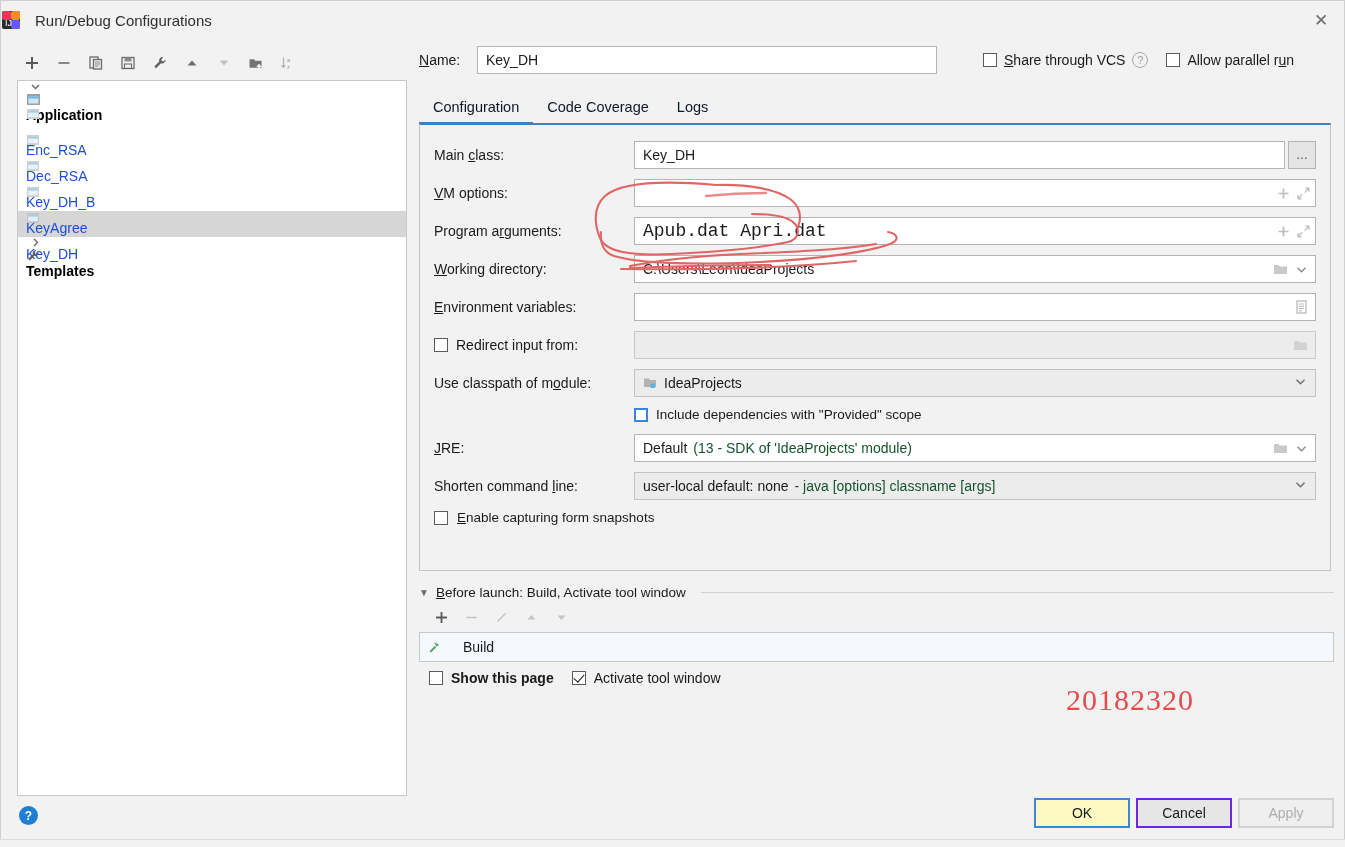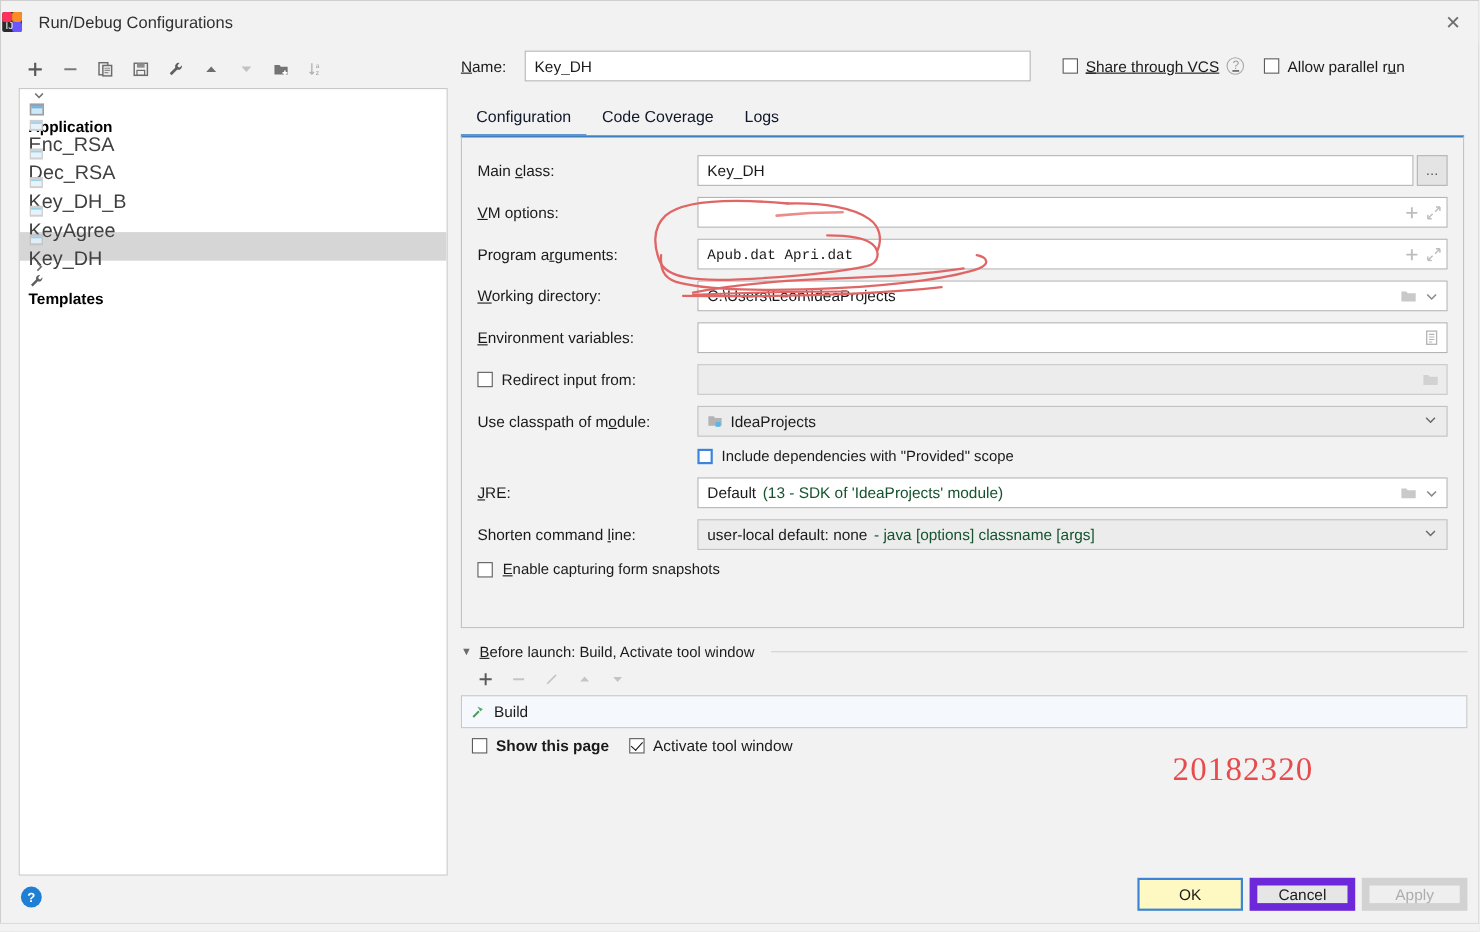--- a/index.html
+++ b/index.html
@@ -60,21 +60,21 @@
     overflow:hidden;
   }
   .tree-row {
     height:26px; display:flex; align-items:flex-start; padding-left:8px;
     cursor:pointer; white-space:nowrap;flex-direction:column;
   }
   .tree-row.selected { background:#d6d6d6; }
   .tree-arrow { width:18px; display:flex; align-items:center; justify-content:center; flex:none; }
   .tree-ico { width:18px; margin-right:6px; flex:none; display:flex; align-items:center; }
   .tree-label-group { font-weight:bold; color:#000; font-size:14px; }
-  .tree-label-child { color:#404040; font-size:18px; }
+  .tree-label-child { color:#1d4ed8; font-size:14px;margin-top:21px; }
   .tree-indent { width:28px; flex:none; }
   
   #right-pane {
     position:absolute; left:418px; top:42px; width:915px; height:755px;
   }
   #name-row { display:flex; align-items:center; height:34px; }
   #name-label { width:58px; font-size:14px; }
   #name-input {
     width:460px; height:28px; border:1px solid #b4b4b4; background:#fff;
     padding:0 8px; font-family:"Liberation Sans", sans-serif; font-size:14px;
@@ -114,21 +114,21 @@
     padding:16px 14px 0 14px;
   }
   .frow { display:flex; align-items:center; margin-bottom:10px; }
   .flabel { width:200px; font-size:14px; flex:none; }
   .fctl { flex:1; position:relative; display:flex; align-items:center; }
   .finput {
     flex:1; height:28px; border:1px solid #b4b4b4; background:#fff;
     display:flex; align-items:center; padding:0 8px;
     font-size:14px; color:#1a1a1a; overflow:hidden; white-space:nowrap;
   }
-  .finput.mono { font-family:"Liberation Mono", monospace; font-size:13px; }
+  .finput.mono { font-family:"Liberation Mono", monospace; font-size:18px; }
   .finput.disabled { background:#ececec; border-color:#c9c9c9; }
   .btn-sq {
     width:28px; height:28px; border:1px solid #b4b4b4; background:#e4e4e4;
     display:flex; align-items:center; justify-content:center; margin-left:3px;
     cursor:pointer; color:#4a4a4a; font-size:12px;
   }
   .inline-icons {
     position:absolute; right:4px; top:0; height:28px;
     display:flex; align-items:center; gap:7px; color:#b5b5b5;
   }
@@ -142,39 +142,39 @@
   .combo.white { background:#fff; border-color:#b4b4b4; }
   .chev { margin-left:auto; color:#6b6b6b; font-size:12px; padding-left:8px; }
   
   #before-launch { margin-top:14px; }
   #bl-header { display:flex; align-items:center; gap:7px; font-size:13.5px; }
   #bl-header .line { flex:1; height:1px; background:#d0d0d0; margin-left:8px; }
   #bl-toolbar { display:flex; align-items:center; gap:6px; margin:6px 0 4px 10px; }
   .bl-tb { width:24px; height:22px; display:flex; align-items:center; justify-content:center; cursor:pointer; }
   #bl-list {
     height:30px; background:#f5f9fd; border:1px solid #c8c8c8;
-    display:flex; align-items:center; padding-left:8px; gap:7px;
+    display:flex; align-items:center; padding-left:8px; gap:21px;
     font-size:14px;
   }
   #bl-footer { display:flex; align-items:center; gap:8px; margin-top:8px; margin-left:10px; font-size:14px; }
   
   #bottom-bar {
     position:absolute; left:0; bottom:0; width:1345px; height:54px;
   }
   #help-btn {
     position:absolute; left:18px; top:14px; width:19px; height:19px;
     border-radius:50%; background:#1f7fd4; color:#fff; font-size:12px;
     display:flex; align-items:center; justify-content:center; cursor:pointer;
     font-weight:bold;
   }
   .dbtn {
     position:absolute; top:6px; height:30px; width:96px;
     display:flex; align-items:center; justify-content:center;
     font-size:14px; cursor:pointer;
-    border:7px solid #6d28d9; background:#e6e6e6; color:#1a1a1a;
+    border:2px solid #6d28d9; background:#e6e6e6; color:#1a1a1a;
   }
   .dbtn.primary { border:2px solid #3b84d9; background:#fef9c3; }
   .dbtn.disabled { color:#adadad; border-color:#d2d2d2; background:#efefef; cursor:default; }
   
   #ink { position:absolute; left:0; top:0; width:1345px; height:847px; pointer-events:none; }
   #watermark {
     position:absolute; left:1066px; top:683px;
     font-family:"Liberation Serif", serif; font-size:30px; color:#e84b4b;
     letter-spacing:1px;
   }
@@ -345,21 +345,21 @@
       </span>
       <span class="tree-label-group">Templates</span>
     </div>
   </div>
 
   <div id="right-pane">
 
     <div id="name-row">
       <span id="name-label"><span class="mn">N</span>ame:</span>
       <input id="name-input" type="text" value="Key_DH" style="">
-      <div class="cb-line" style="margin-left:29px;text-decoration:underline;">
+      <div class="cb-line" style="margin-left:46px;">
         <span class="cbx"></span>
         <span><span class="mn">S</span>hare through VCS</span>
         <span class="help-circle">?</span>
       </div>
       <div class="cb-line" style="margin-left:18px;">
         <span class="cbx"></span>
         <span>Allow parallel r<span class="mn">u</span>n</span>
       </div>
     </div>
 

